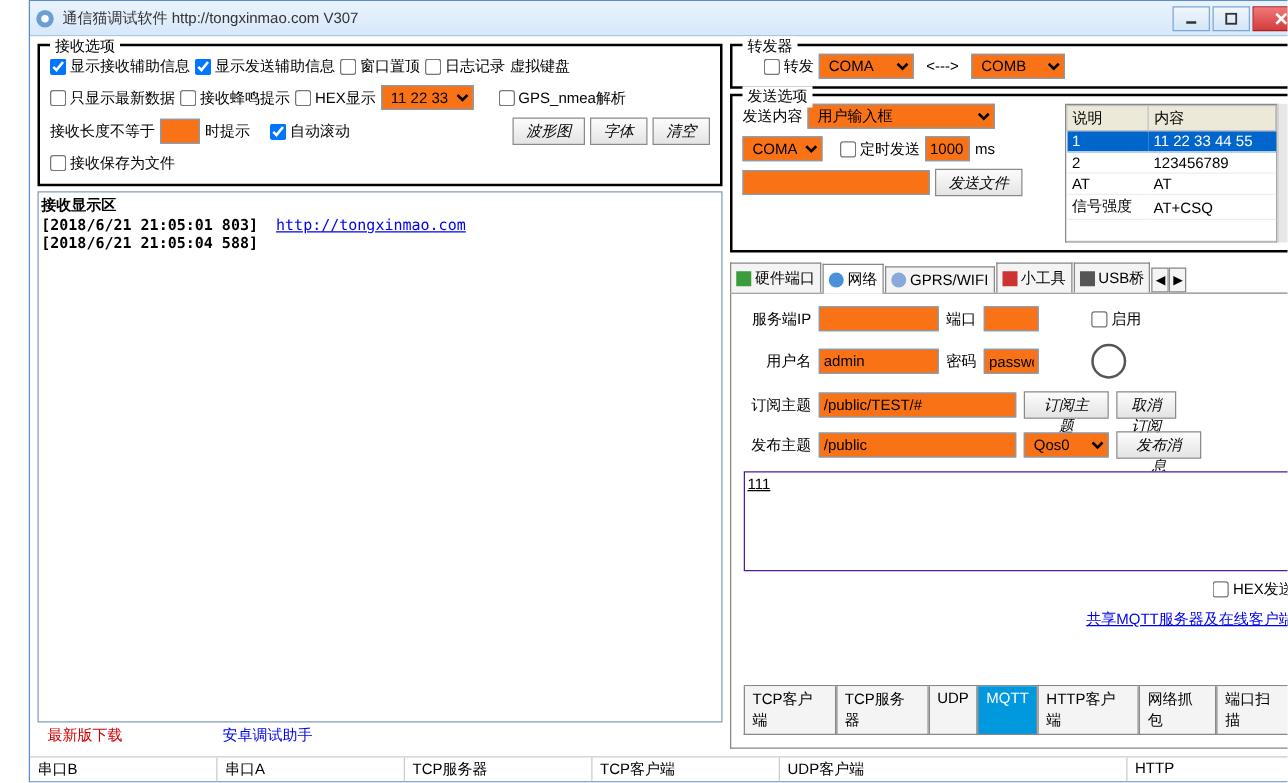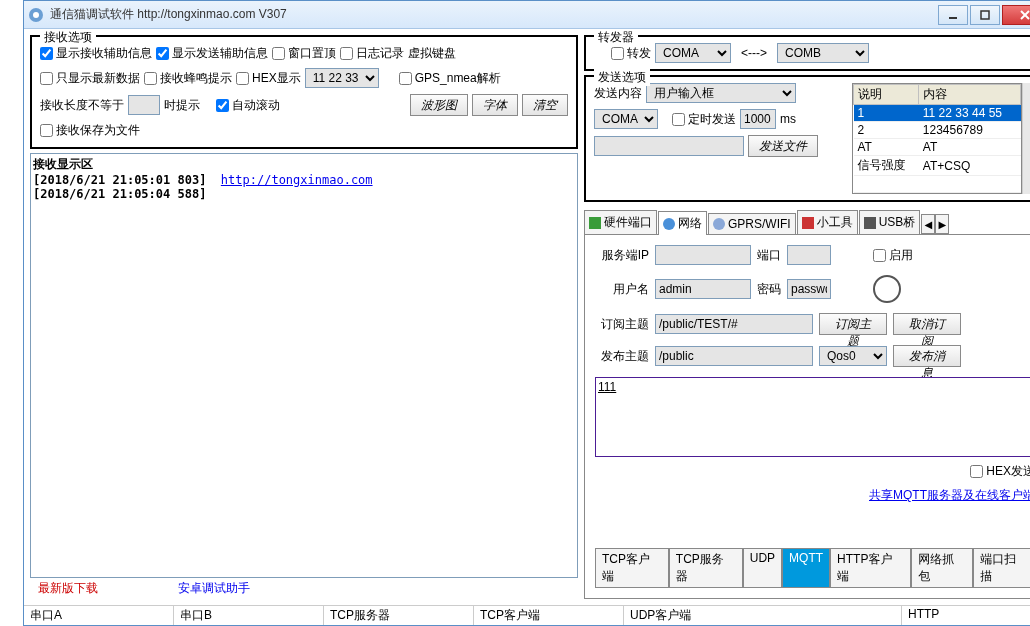--- a/index.html
+++ b/index.html
@@ -14,21 +14,21 @@
 .win-btn.close svg { stroke: #fff; }
 .content { flex: 1; display: flex; padding: 6px; gap: 6px; overflow: hidden; }
 .left-col { width: 548px; display: flex; flex-direction: column; }
 .right-col { flex: 1; display: flex; flex-direction: column; }
 .group { border: 2px solid #000000; padding: 8px; margin-bottom: 4px; position: relative; }
 .group-title { position: absolute; top: -8px; left: 8px; background: #fff; padding: 0 4px; font-size: 12px; }
 .row { display: flex; align-items: center; gap: 4px; margin-bottom: 6px; flex-wrap: wrap; }
 .row:last-child { margin-bottom: 0; }
 label.cb { display: inline-flex; align-items: center; gap: 3px; cursor: pointer; }
 input[type="checkbox"] { width: 13px; height: 13px; }
-input[type="text"], select { border: 1px solid #7f9db9; padding: 1px 3px; font-size: 12px; height: 20px; background: #e5e5e5; font-family: inherit; }
+input[type="text"], select { border: 1px solid #7f9db9; padding: 1px 3px; font-size: 12px; height: 20px; background: #f97316; font-family: inherit; }
 button.btn { border: 1px solid #8a8a8a; background: linear-gradient(#fcfcfc,#e4e4e4); padding: 2px 10px; font-size: 12px; cursor: pointer; height: 22px; font-family: inherit; font-style: italic; }
 .log-area { flex: 1; border: 1px solid #7f9db9; background: #fff; padding: 2px; font-family: "SimSun", monospace; font-size: 12px; overflow: auto; }
 .log-header { font-weight: bold; }
 .log-line { white-space: pre; }
 .log-link { color: #0000ee; text-decoration: underline; }
 .bottom-links { display: flex; gap: 80px; padding: 2px 8px; }
 .bottom-links a { color: #0000ee; text-decoration: none; cursor: pointer; }
 .status-bar { display: flex; border-top: 1px solid #ccc; height: 20px; }
 .status-cell { border-right: 1px solid #ccc; padding: 1px 6px; }
 .table-wrap { border: 1px solid #888; background: #fff; width: 170px; font-size: 12px; }
@@ -164,21 +164,21 @@
     <div class="right-col">
       <div class="group" style="padding:6px 25px;">
         <span class="group-title">转发器</span>
         <div class="row" style="margin:0;">
           <label class="cb">
               <input type="checkbox" style="">
               <span>转发</span>
             </label>
           <select style="width:76px;"><option>COMA</option></select>
           <span style="padding:0 6px;">&lt;---&gt;</span>
-          <select style="width:92px;"><option>COMB</option></select>
+          <select style="width:75px;"><option>COMB</option></select>
         </div>
       </div>
 
       <div class="group" style="padding:6px 8px;">
         <span class="group-title">发送选项</span>
         <div style="display:flex; gap:6px;">
           <div style="flex:1;">
             <div class="row">
               <span>发送内容</span>
               <select style="width:150px;"><option>用户输入框</option></select>
@@ -276,21 +276,21 @@
           <input type="text" style="width: 96px;" value="admin">
           <span>密码</span>
           <input type="text" style="width: 44px;" value="passwd">
           <span style="width:30px;"></span>
           <div class="circle-btn"></div>
         </div>
         <div class="field-row">
           <span class="field-label">订阅主题</span>
           <input type="text" style="width: 158px;" value="/public/TEST/#">
           <button class="btn" style="width:68px;">订阅主题</button>
-          <button class="btn" style="width:68px;">取消订阅</button>
+          <button class="btn" style="width:48px;">取消订阅</button>
         </div>
         <div class="field-row">
           <span class="field-label">发布主题</span>
           <input type="text" style="width: 158px;" value="/public">
           <select style="width:68px;"><option>Qos0</option></select>
           <button class="btn" style="width:68px;">发布消息</button>
         </div>
         <textarea style="height: 80px;">111</textarea>
         <div style="text-align:right; margin-top:6px;">
           <label class="cb">
@@ -308,20 +308,20 @@
           <div class="sub-tab active">MQTT</div>
           <div class="sub-tab">HTTP客户端</div>
           <div class="sub-tab">网络抓包</div>
           <div class="sub-tab">端口扫描</div>
         </div>
       </div>
     </div>
   </div>
 
   <div class="status-bar">
+    <div class="status-cell" style="width:150px;">串口B</div>
     <div class="status-cell" style="width:150px;">串口A</div>
-    <div class="status-cell" style="width:150px;">串口B</div>
     <div class="status-cell" style="width:150px;">TCP服务器</div>
     <div class="status-cell" style="width:150px;">TCP客户端</div>
     <div class="status-cell" style="flex:1;">UDP客户端</div>
     <div class="status-cell" style="width:150px;">HTTP</div>
   </div>
 </div>
 
 </body></html>

